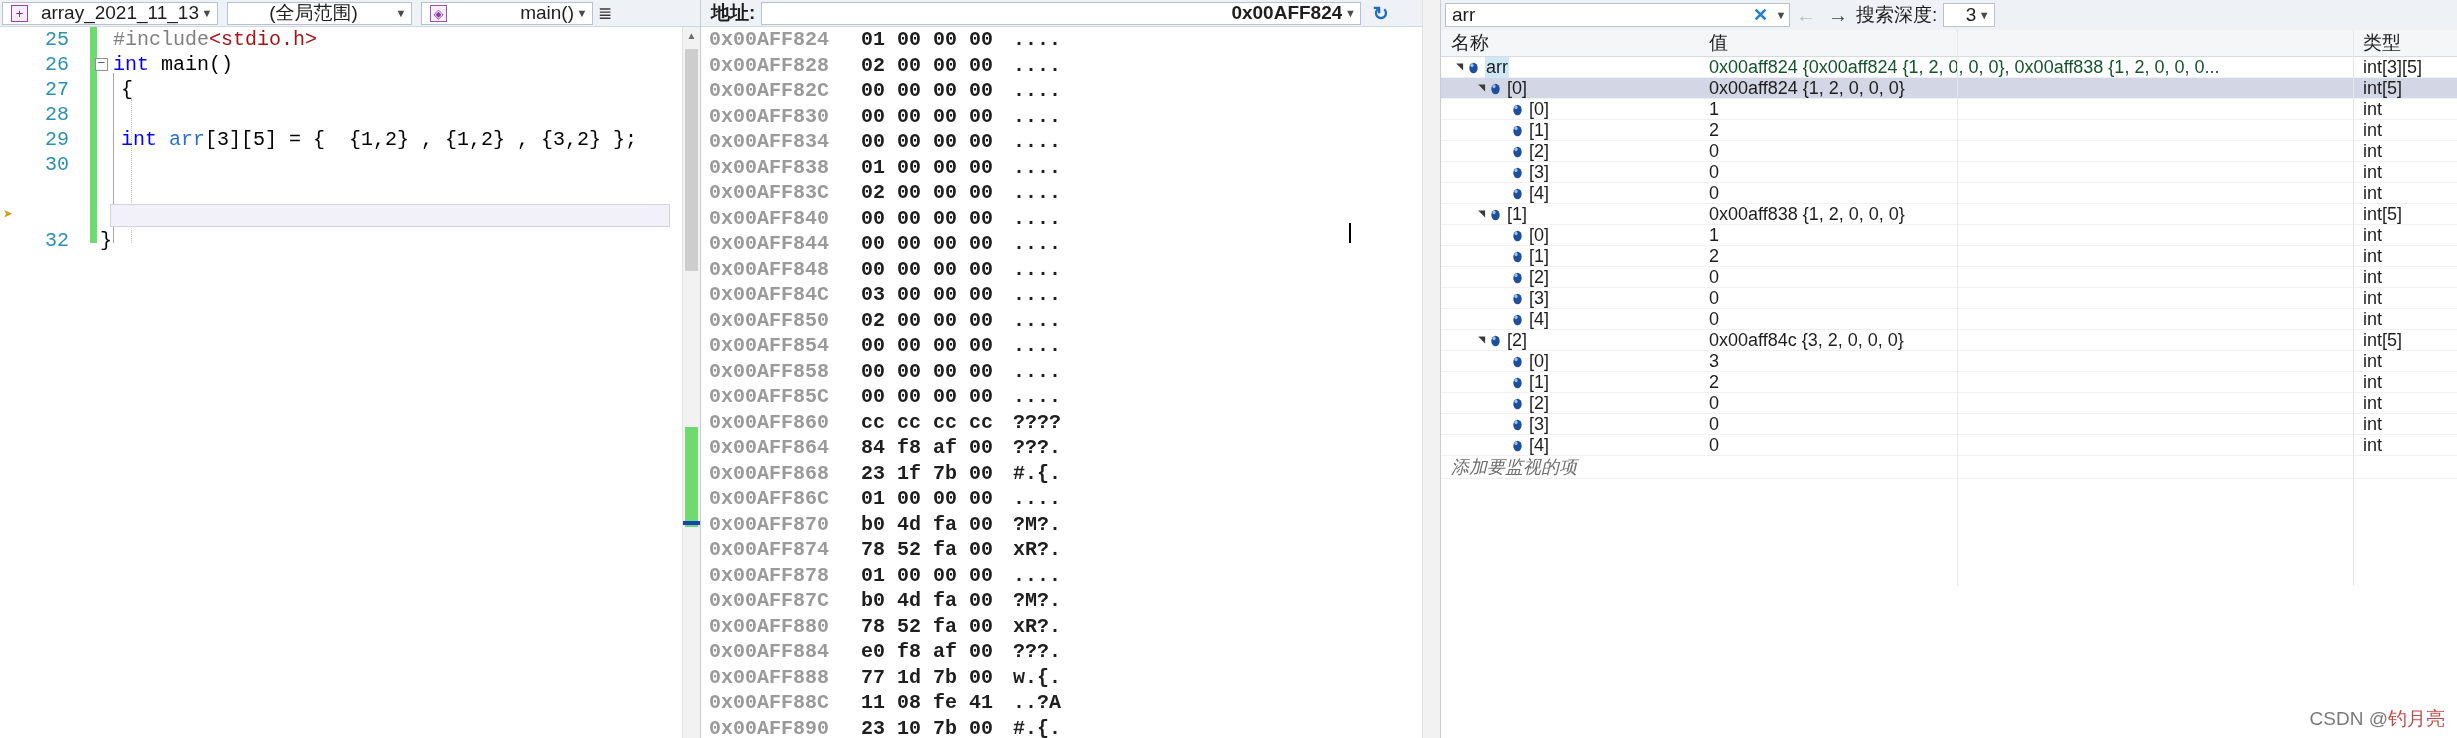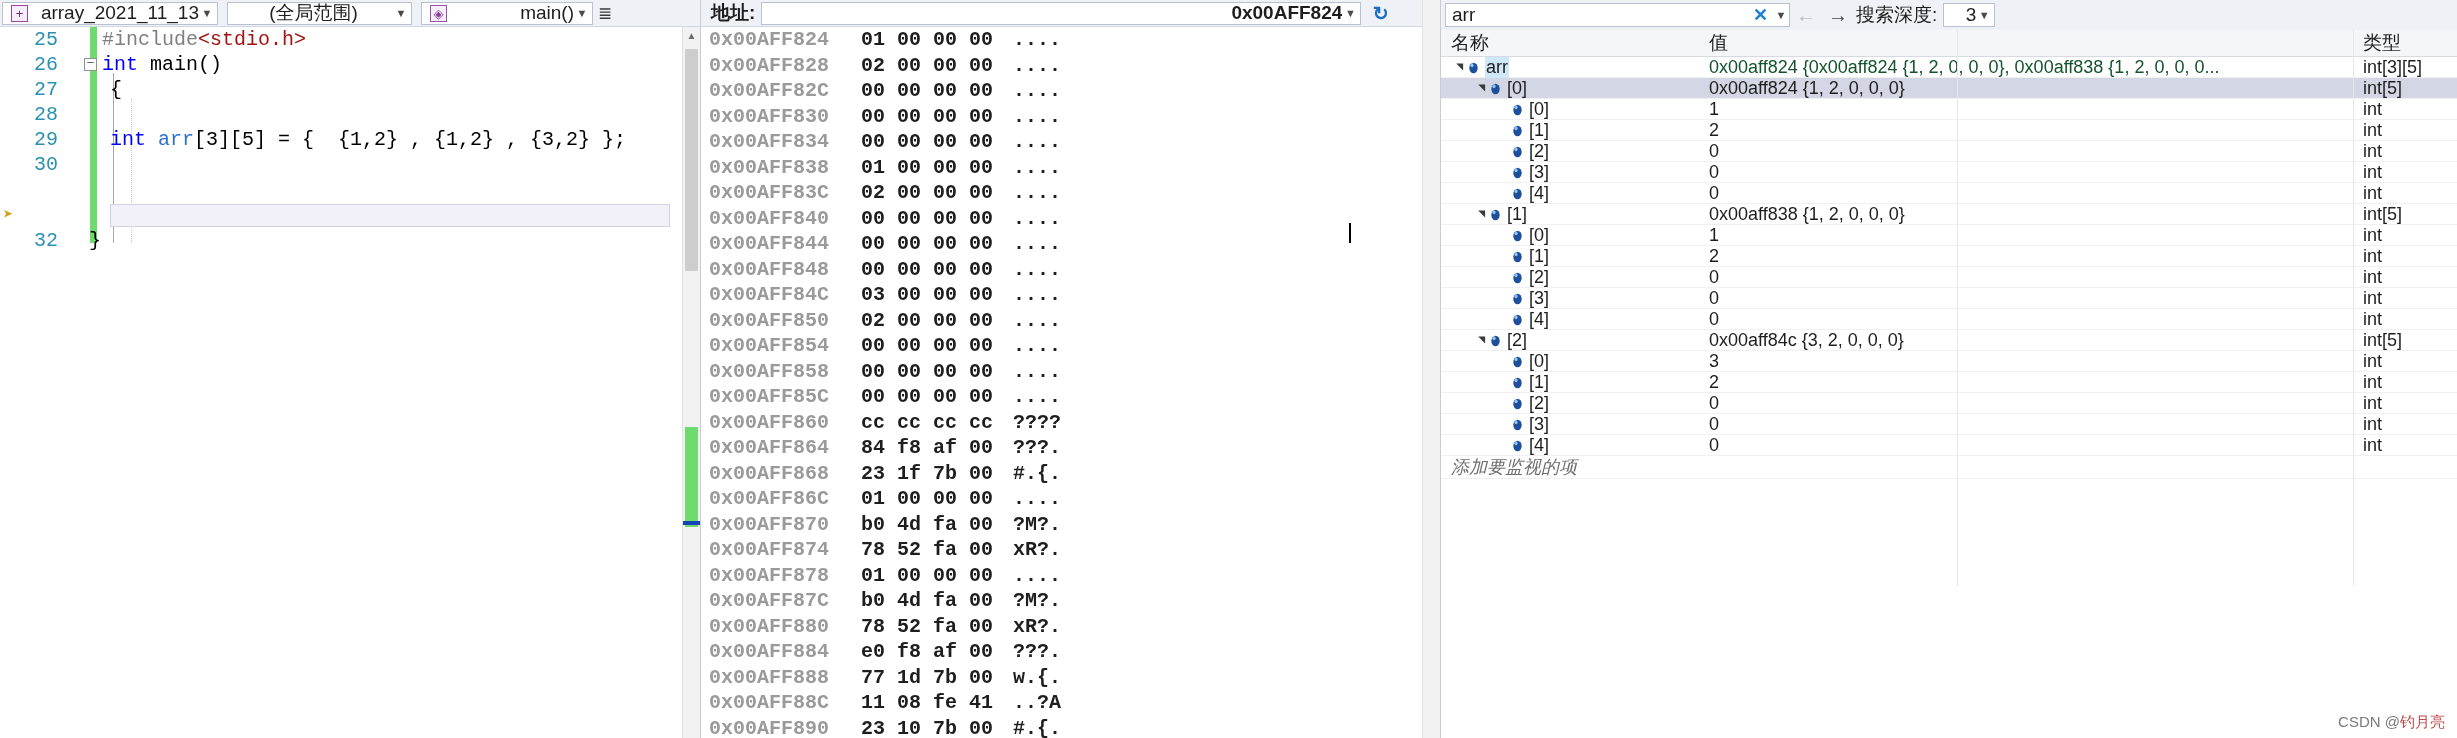--- a/index.html
+++ b/index.html
@@ -34,21 +34,21 @@
   .ed-ico{
     width:17px;height:17px;border:1px solid #a040a0;margin:0 3px 0 2px;
     box-sizing:border-box;display:flex;align-items:center;justify-content:center;
     color:#7b2d7b;font-size:13px;line-height:1;background:#f6eefa;
   }
   .code-area{
     position:relative;width:700px;height:711px;background:#fff;overflow:hidden;
     font-family:"Liberation Mono", monospace;font-size:20px;
   }
   .gutter-line{
-    position:absolute;left:5px;width:700px;height:25px;display:flex;align-items:center;
+    position:absolute;left:16px;width:700px;height:25px;display:flex;align-items:center;
   }
   .lnum{
     width:62px;text-align:right;color:#2b91af;font-family:"Liberation Mono", monospace;
     font-size:20px;padding-right:9px;box-sizing:border-box;
   }
   .codetxt{white-space:pre;font-family:"Liberation Mono", monospace;font-size:20px;color:#000;}
   .kw{color:#0000ff;}
   .str{color:#a31515;}
   .pre{color:#808080;}
   .kwp{color:#8f08c4;}
@@ -143,21 +143,21 @@
   .nm.hl{background:#cfe8f7;padding:0 1px;}
   .val-red{color:#14532d;}
   .addwatch{
     height:22px;display:flex;align-items:center;padding-left:10px;
     font-style:italic;color:#6f6f6f;font-size:18px;border-bottom:1px solid #f0f0f0;
   }
   .wcol-sep{position:absolute;top:30px;width:1px;height:556px;background:#e6e7ea;}
 
   
   .watermark{
-    position:absolute;right:12px;bottom:6px;font-size:15px;color:#7a7a7a;
+    position:absolute;right:12px;bottom:6px;font-size:19px;color:#7a7a7a;
     font-family:"Liberation Sans",sans-serif;
   }
   .watermark .wm2{color:#c04a4a;}
 </style>
 </head>
 <body>
 
 <div class="app">
 
   <div class="editor-pane">

